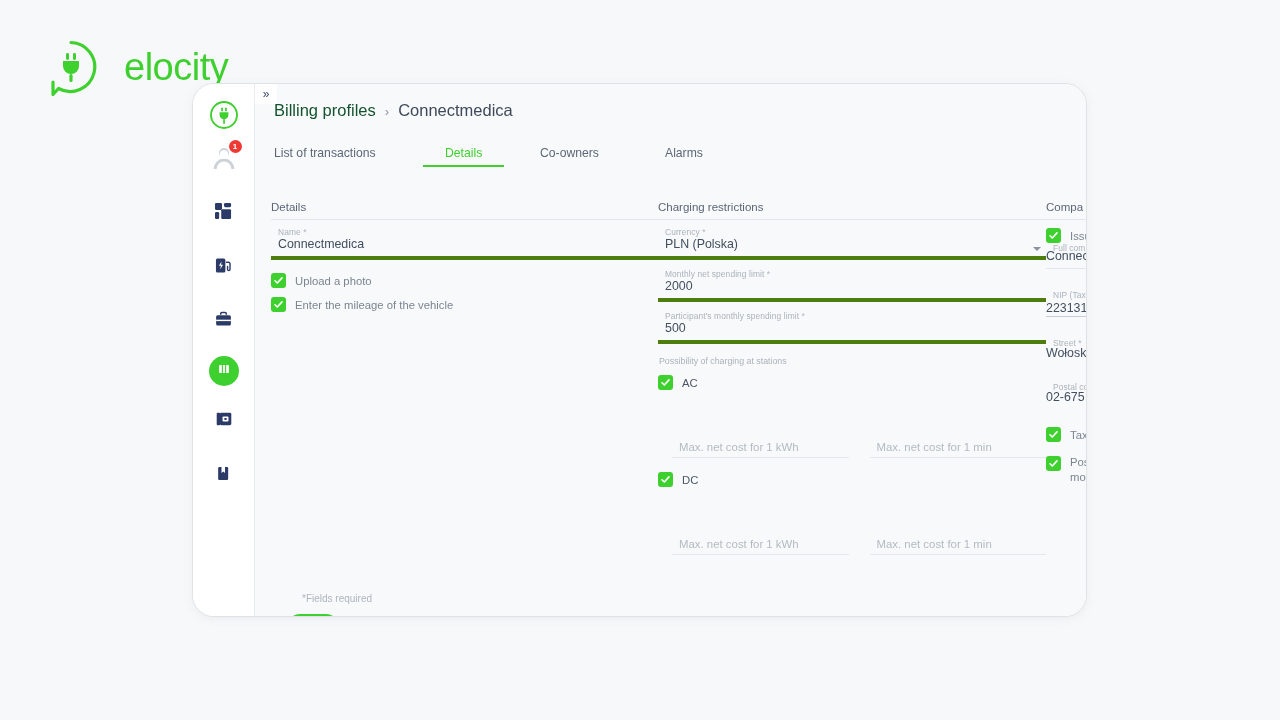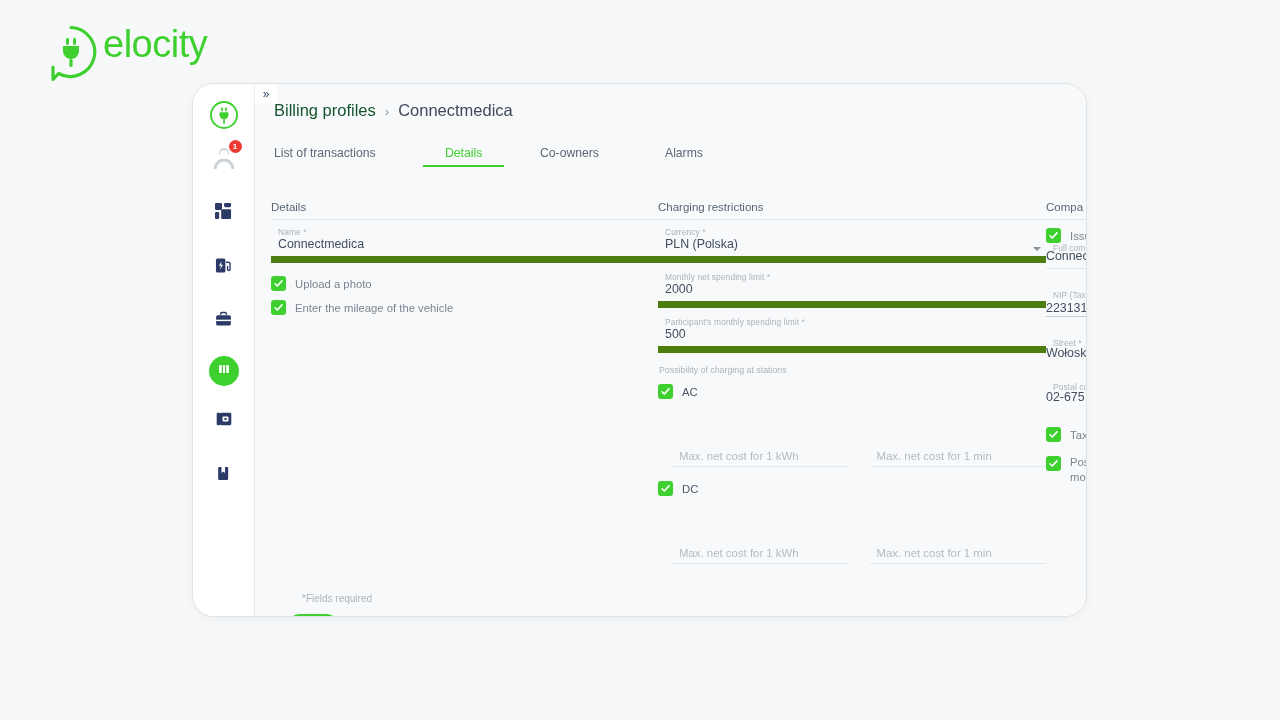--- a/index.html
+++ b/index.html
@@ -5,22 +5,22 @@
   * { box-sizing: border-box; margin: 0; padding: 0; }
   html, body {
     width: 1280px; height: 720px;
     background: #f7f8f9;
     font-family: "Liberation Sans", sans-serif;
     overflow: hidden;
   }
 
   
   #brand {
-    position: absolute; left: 42px; top: 23px;
-    display: flex; gap: 3px;
+    position: absolute; left: 42px; top: 38px;
+    display: flex; align-items: center; gap: 24px;
   }
   #brand .logo-mark { width: 58px; height: 58px; display: block; }
   #brand .logo-word {
     font-size: 38px; letter-spacing: -0.5px;
     color: #3ed02e; font-weight: 400;
   }
 
   
   #app-window {
     position: absolute; left: 192px; top: 83px;
@@ -107,21 +107,21 @@
   #col-company    { left: 791px; width: 230px; }
 
   .section-title {
     font-size: 11.5px; color: #5b6676;
     padding-bottom: 6px;
     border-bottom: 1px solid #e4e8eb;
     margin-bottom: 7px;
   }
 
   .field { position: relative; margin-bottom: 9px; padding-top: 10px;
-           border-bottom: 7px solid #4d7c0f; padding-bottom: 4px; }
+           border-bottom: 4px solid #4d7c0f; padding-bottom: 4px; }
   .field .f-label {
     position: absolute; top: 0; left: 7px;
     font-size: 8.4px; color: #aab2bc; letter-spacing: .1px;
   }
   .field .f-value {
     font-size: 12.4px; color: #414e60; padding-left: 7px;
     min-height: 15px; line-height: 15px;
   }
   .field .caret {
     position: absolute; right: 5px; bottom: 5px;

